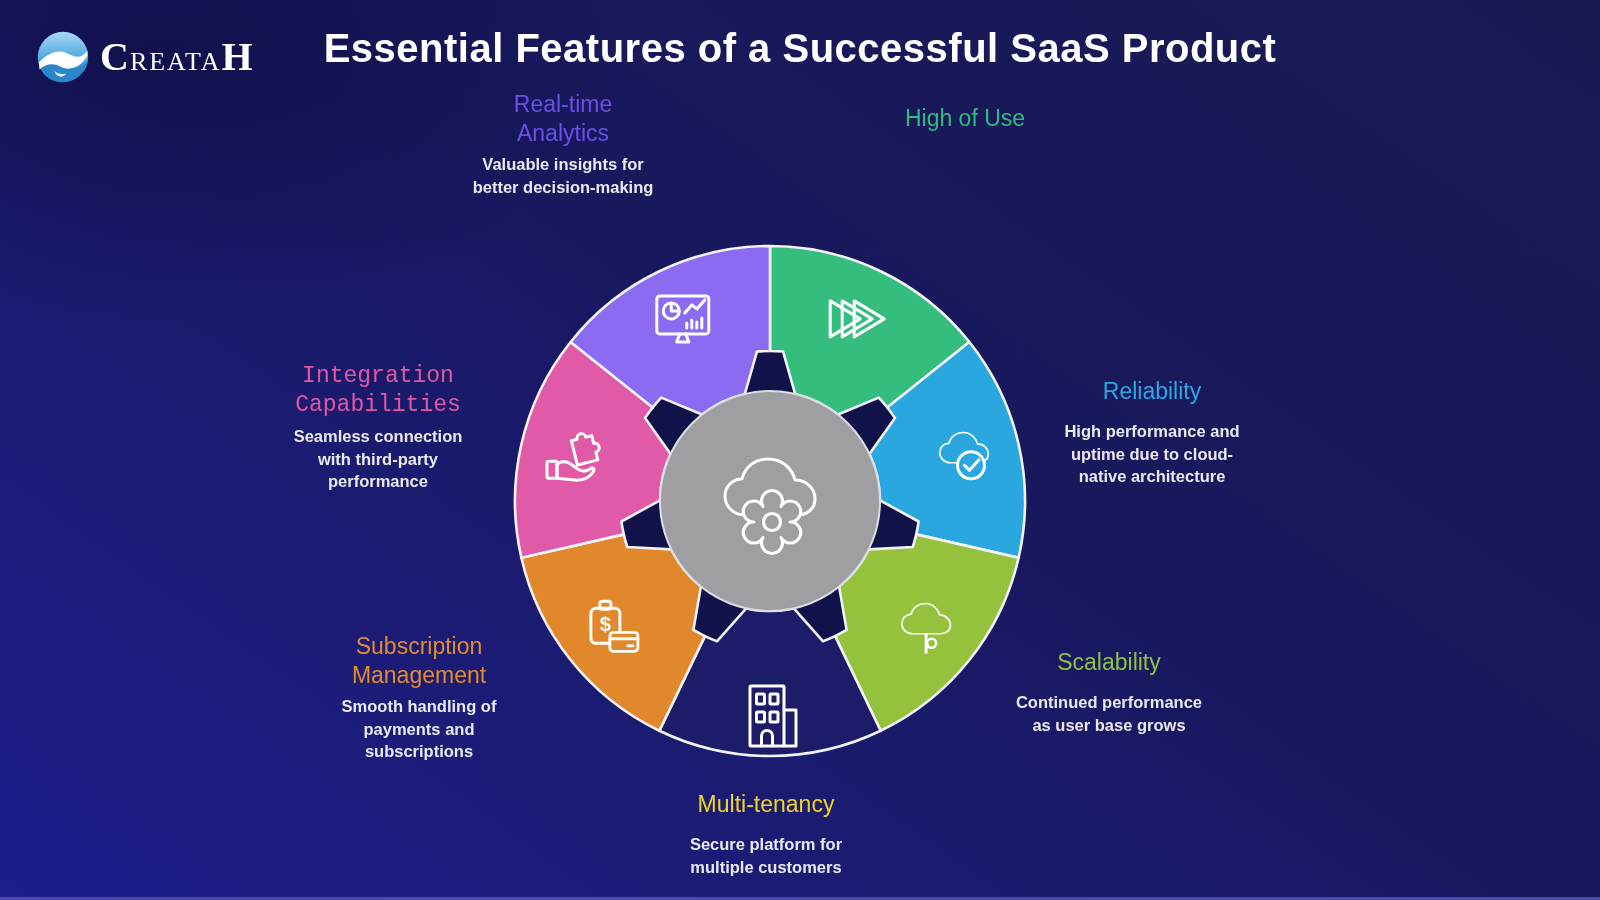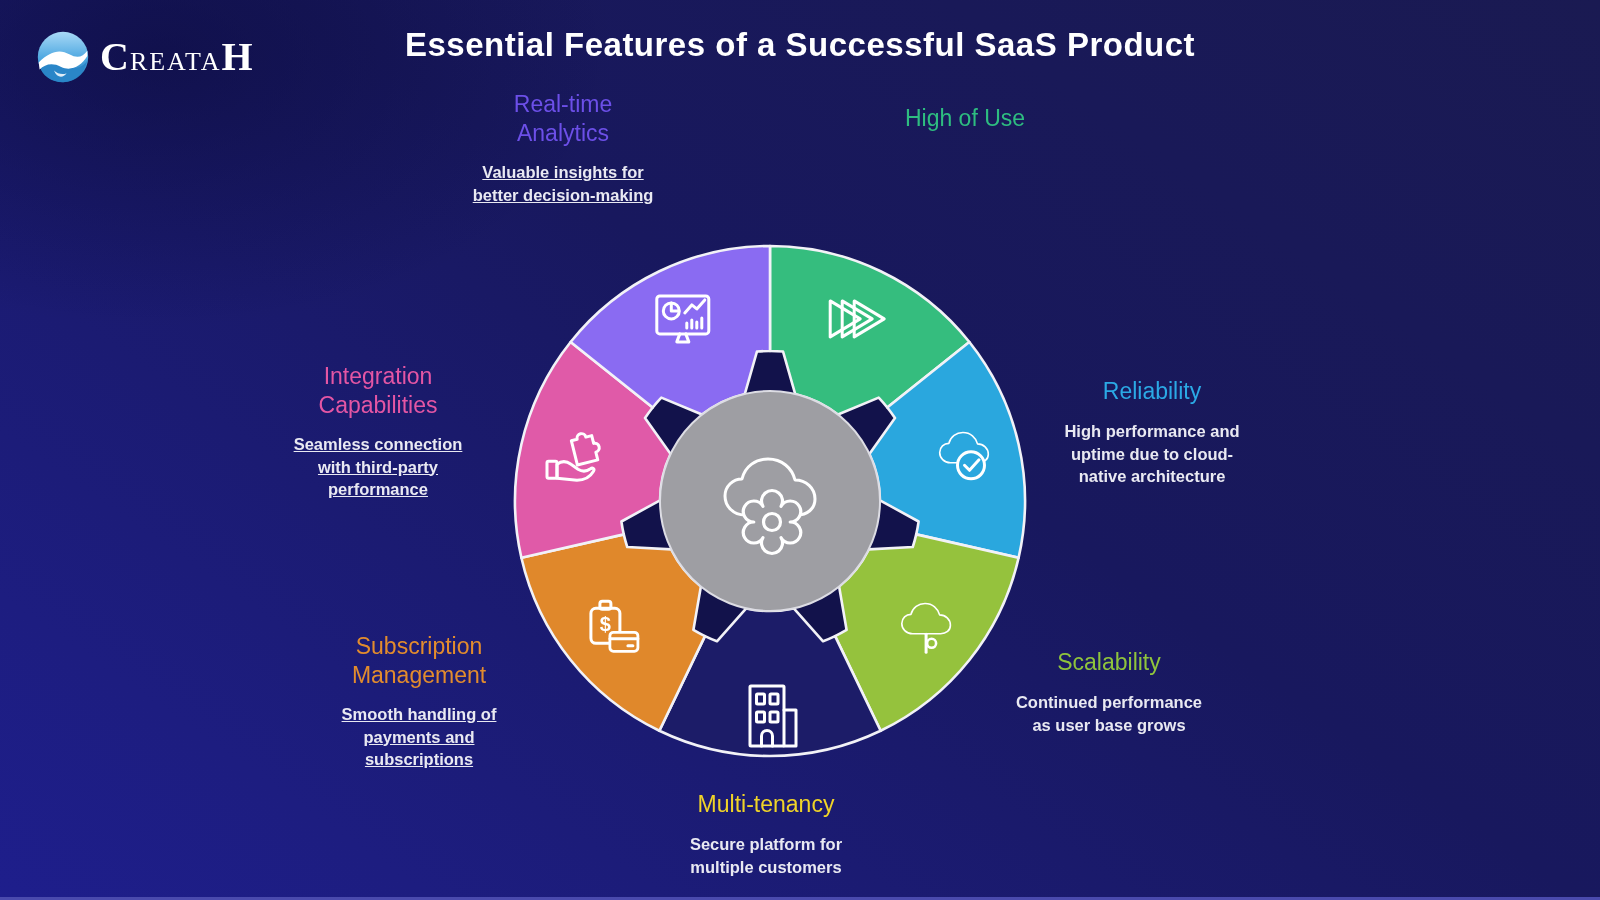--- a/index.html
+++ b/index.html
@@ -17,29 +17,29 @@
     content:"";position:absolute;left:0;right:0;bottom:0;height:3px;
     background:#4a4aad;
   }
   
   .logo{position:absolute;left:36px;top:30px;display:flex;align-items:center;gap:10px;}
   .logo-text{color:#fff;font-family:"Liberation Serif","DejaVu Serif",serif;display:flex;align-items:baseline;letter-spacing:1px;}
   .logo-text .big{font-size:40px;font-weight:600;line-height:1;}
   .logo-text .mid{font-size:26px;font-weight:400;letter-spacing:2px;line-height:1;}
   .page-title{
     position:absolute;left:0;top:26px;width:1600px;text-align:center;
-    margin:0;color:#fff;font-size:33px;font-weight:700;letter-spacing:.5px;
+    margin:0;color:#fff;font-size:40px;font-weight:700;letter-spacing:.5px;
   }
   
   #wheel{position:absolute;left:0;top:0;}
   
   .feature{position:absolute;width:280px;text-align:center;}
   .f-title{font-size:23px;font-weight:500;line-height:29px;margin:0 auto;}
   .f-desc{color:#e9e9f2;font-size:16.5px;font-weight:700;line-height:22.5px;margin:14px auto 0;}
-  .two-line .f-desc{margin-top:13px;text-decoration:underline;}
+  .two-line .f-desc{margin-top:5px;}
   .f0{left:825px;top:104px;}  .f0 .f-desc{max-width:190px;}
   .f1{left:1012px;top:377px;} .f1 .f-desc{max-width:198px;}
   .f2{left:969px;top:648px;}  .f2 .f-desc{max-width:188px;}
   .f3{left:626px;top:790px;}  .f3 .f-desc{max-width:172px;}
   .f4{left:279px;top:632px;}  .f4 .f-title{max-width:210px;} .f4 .f-desc{max-width:162px;}
   .f5{left:238px;top:362px;}  .f5 .f-title{max-width:210px;} .f5 .f-desc{max-width:178px;}
   .f6{left:423px;top:90px;}   .f6 .f-title{max-width:172px;} .f6 .f-desc{max-width:188px;}
 </style>
 </head>
 <body>
@@ -167,21 +167,21 @@
   </div>
   <div class="feature f2">
     <div class="f-title" style="color: rgb(143, 196, 60);">Scalability</div>
     <div class="f-desc">Continued performance as user base grows</div>
   </div>
   <div class="feature f4 two-line">
     <div class="f-title" style="color: rgb(227, 140, 45);">Subscription Management</div>
     <div class="f-desc">Smooth handling of payments and subscriptions</div>
   </div>
   <div class="feature f5 two-line">
-    <div class="f-title" style="color: rgb(228, 86, 164);">Integration Capabilities</div>
+    <div class="f-title" style="color: rgb(228, 86, 164); font-family: Liberation Mono, monospace;">Integration Capabilities</div>
     <div class="f-desc">Seamless connection with third-party performance</div>
   </div>
   <div class="feature f6 two-line">
     <div class="f-title" style="color: rgb(108, 79, 232);">Real-time Analytics</div>
     <div class="f-desc">Valuable insights for better decision-making</div>
   </div>
 
 </div>
 
 </body></html>

